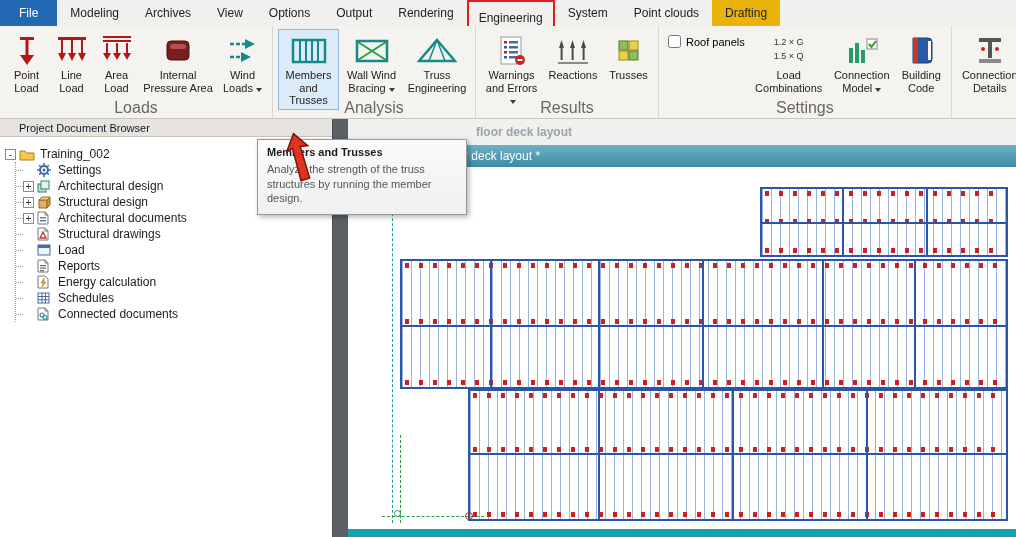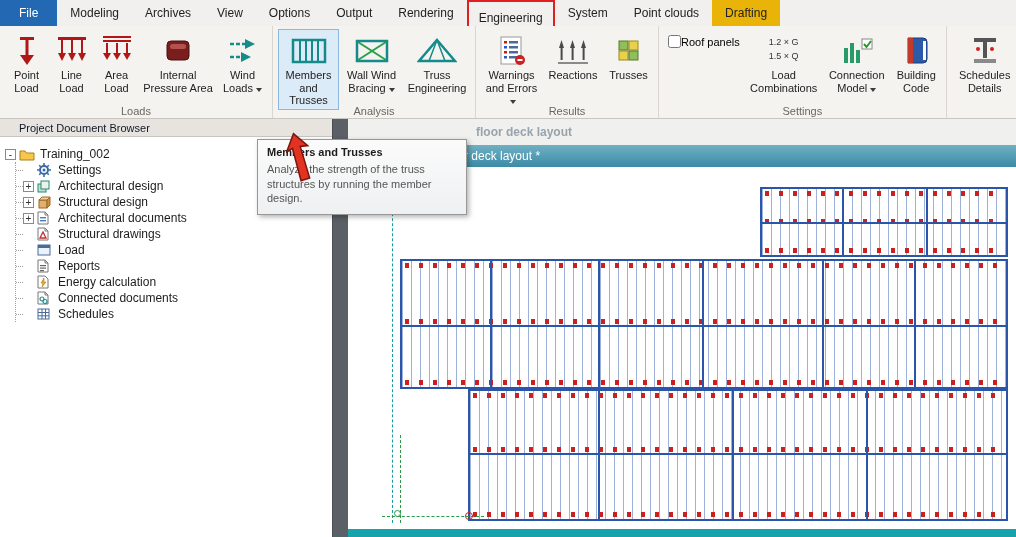--- a/index.html
+++ b/index.html
@@ -14,30 +14,30 @@
   .menu-item.file { background:#2268b2; color:#fff; padding:0 19px; }
   .menu-item.engineering { border:2px solid #e02020; padding:16px 10px; }
   .menu-item.drafting { background:#eab308; }
 
   
   .ribbon { position:absolute; top:26px; left:0; width:100%; height:93px; background:#f5f3f0;
             border-bottom:1px solid #c9c6c1; display:flex; }
   .rgroup { position:relative; height:100%; border-right:1px solid #d9d6d1; padding:3px 5px 15px 5px;
             display:flex; align-items:flex-start; gap:2px; }
   .rgroup-label { position:absolute; bottom:1px; left:0; right:0; text-align:center;
-                  font-size:11px; color:#6a675f; }
+                  font-size:16px; color:#6a675f; }
   .rbtn { display:flex; flex-direction:column; align-items:center; padding:3px 1px 2px;
           font-size:11px; color:#222; text-align:center; line-height:1.15; border:1px solid transparent; }
   .rbtn .icon { height:35px; display:flex; align-items:center; justify-content:center; }
   .rbtn .lbl { margin-top:1px; }
   .rbtn.active { background:#dcebf8; border:1px solid #8cb8e0; }
   .w42{width:43px} .w48{width:49px} .w58{width:58px} .w60{width:61px} .w64{width:66px} .w76{width:76px}
   .caret { display:inline-block; width:0; height:0; border-left:3px solid transparent;
            border-right:3px solid transparent; border-top:4px solid #3a3a3a; margin-left:3px; }
-  .chk { display:flex; align-items:center; font-size:11px; padding:6px 4px 0 4px; white-space:nowrap; }
+  .chk { display:flex; align-items:center; gap:5px; font-size:11px; padding:6px 4px 0 4px; white-space:nowrap; }
   .chk input { width:13px; height:13px; }
   .combo-ico { font-size:9px; color:#333; line-height:1.5; height:35px; padding-top:3px; }
 
   
   .browser-header { position:absolute; top:119px; left:0; width:332px; height:18px; background:#e7e4df;
                     border-bottom:1px solid #c9c6c1; font-size:11px; color:#101828; padding:3px 19px; }
   .tree { position:absolute; top:137px; left:0; width:263px; height:400px; background:#fff;
           font-size:12px; color:#1c1c1c; padding:9px 0 0 5px; overflow:hidden; }
   .tree-row { display:flex; align-items:center; height:16px; white-space:nowrap; }
   .tree-children { margin-left:10px; border-left:1px dotted #a0a0a0; padding-left:0; }
@@ -331,21 +331,21 @@
       <div class="rbtn w64">
         <div class="icon">
           <svg width="30" height="32">
               <rect x="4" y="3" width="22" height="4" fill="#555"></rect>
               <rect x="13" y="7" width="4" height="16" fill="#555"></rect>
               <circle cx="8" cy="14" r="2" fill="#d02020"></circle>
               <circle cx="22" cy="14" r="2" fill="#d02020"></circle>
               <rect x="4" y="24" width="22" height="4" fill="#8a8a8a"></rect>
             </svg>
         </div>
-        <div class="lbl"><span>Schedules Details</span></div>
+        <div class="lbl"><span>Connection Details</span></div>
       </div>
     </div>
   </div>
 
   <div class="browser-header">
     <span>Project Document Browser</span>
   </div>
 
   <div class="tree">
     <div class="tree-row">
@@ -442,41 +442,41 @@
           <svg width="12" height="14">
               <path d="M1,1 h7 l3,3 v9 H1 z" fill="#fff" stroke="#777"></path>
               <polygon points="7,3 4,8 6,8 5,12 9,7 7,7" fill="#e8b020" stroke="#9a7010" stroke-width="0.5"></polygon>
             </svg>
         </span>
         <span class="tlabel">Energy calculation</span>
       </div>
       <div class="tree-row">
         <span class="exp-spacer"></span>
         <span class="ticon">
-          <svg width="12" height="14">
-              <path d="M1,1 h7 l3,3 v9 H1 z" fill="#fff" stroke="#777"></path>
-              <path d="M8,1 v3 h3" fill="none" stroke="#777"></path>
-              <circle cx="5" cy="8" r="2" fill="none" stroke="#2a8a8a" stroke-width="1.2"></circle>
-              <circle cx="8" cy="10.5" r="2" fill="none" stroke="#2a8a8a" stroke-width="1.2"></circle>
-            </svg>
-        </span>
-        <span class="tlabel">Connected documents</span>
-      </div>
-      <div class="tree-row">
-        <span class="exp-spacer"></span>
-        <span class="ticon">
           <svg width="13" height="12">
               <rect x="1" y="1" width="11" height="10" fill="#fff" stroke="#4a6a9a"></rect>
               <line x1="1" y1="4.5" x2="12" y2="4.5" stroke="#4a6a9a"></line>
               <line x1="1" y1="7.8" x2="12" y2="7.8" stroke="#4a6a9a"></line>
               <line x1="5" y1="1" x2="5" y2="11" stroke="#4a6a9a"></line>
               <line x1="8.5" y1="1" x2="8.5" y2="11" stroke="#4a6a9a"></line>
             </svg>
         </span>
         <span class="tlabel">Schedules</span>
+      </div>
+      <div class="tree-row">
+        <span class="exp-spacer"></span>
+        <span class="ticon">
+          <svg width="12" height="14">
+              <path d="M1,1 h7 l3,3 v9 H1 z" fill="#fff" stroke="#777"></path>
+              <path d="M8,1 v3 h3" fill="none" stroke="#777"></path>
+              <circle cx="5" cy="8" r="2" fill="none" stroke="#2a8a8a" stroke-width="1.2"></circle>
+              <circle cx="8" cy="10.5" r="2" fill="none" stroke="#2a8a8a" stroke-width="1.2"></circle>
+            </svg>
+        </span>
+        <span class="tlabel">Connected documents</span>
       </div>
     </div>
   </div>
 
   <div class="dark-strip"></div>
 
   <div class="doc-area">
     <div class="inactive-cap">
       <span>floor deck layout</span>
     </div>

